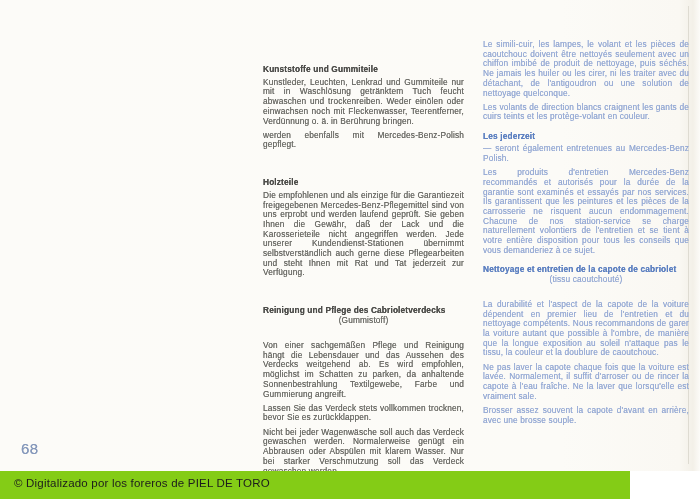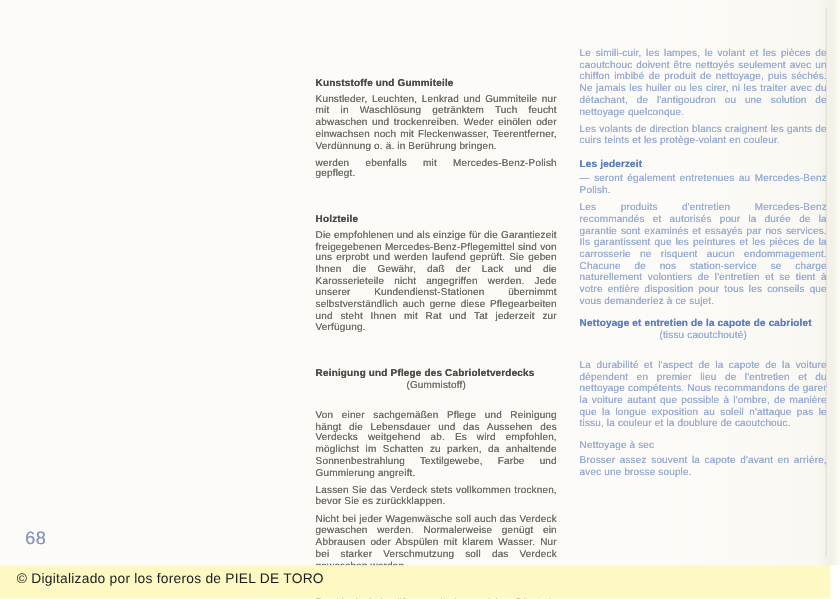--- a/index.html
+++ b/index.html
@@ -76,23 +76,23 @@
     top: 440px;
     font-size: 15px;
     letter-spacing: 0.5px;
     color: #8598bb;
     text-shadow: 0 0 0.5px currentColor;
   }
   #watermark-strip {
     position: absolute;
     left: 0;
     top: 471px;
-    width: 692px;
+    width: 630px;
     height: 28px;
-    background: #fef9c3;
+    background: #84cc16;
   }
   #watermark-text {
     position: absolute;
     left: 14px;
     top: 6px;
     font-size: 11.5px;
     color: #1c1c1c;
     letter-spacing: 0.2px;
   }
 </style>
@@ -120,21 +120,21 @@
 
     <div id="col-french" class="col">
         <div class="blk paragraph">Le simili-cuir, les lampes, le volant et les pièces de caoutchouc doivent être nettoyés seulement avec un chiffon imbibé de produit de nettoyage, puis séchés. Ne jamais les huiler ou les cirer, ni les traiter avec du détachant, de l'antigoudron ou une solution de nettoyage quelconque.</div>
         <div class="blk paragraph">Les volants de direction blancs craignent les gants de cuirs teints et les protège-volant en couleur.</div>
         <div class="blk heading">Les jederzeit</div>
         <div class="blk paragraph">— seront également entretenues au Mercedes-Benz Polish.</div>
         <div class="blk paragraph">Les produits d'entretien Mercedes-Benz recommandés et autorisés pour la durée de la garantie sont examinés et essayés par nos services. Ils garantissent que les peintures et les pièces de la carrosserie ne risquent aucun endommagement. Chacune de nos station-service se charge naturellement volontiers de l'entretien et se tient à votre entière disposition pour tous les conseils que vous demanderiez à ce sujet.</div>
         <div class="blk heading">Nettoyage et entretien de la capote de cabriolet</div>
         <div class="blk subnote">(tissu caoutchouté)</div>
         <div class="blk paragraph">La durabilité et l'aspect de la capote de la voiture dépendent en premier lieu de l'entretien et du nettoyage compétents. Nous recommandons de garer la voiture autant que possible à l'ombre, de manière que la longue exposition au soleil n'attaque pas le tissu, la couleur et la doublure de caoutchouc.</div>
-        <div class="blk subheading">Nettoyage à sec</div>
+        <div class="blk paragraph">Ne pas laver la capote chaque fois que la voiture est lavée. Normalement, il suffit d'arroser ou de rincer la capote à l'eau fraîche. Ne la laver que lorsqu'elle est vraiment sale.</div>
         <div class="blk paragraph">Brosser assez souvent la capote d'avant en arrière, avec une brosse souple.</div>
       </div>
 
     <div id="page-number">68</div>
   </div>
 
   <div id="watermark-strip">
     <div id="watermark-text">© Digitalizado por los foreros de PIEL DE TORO</div>
   </div>
 </div>

